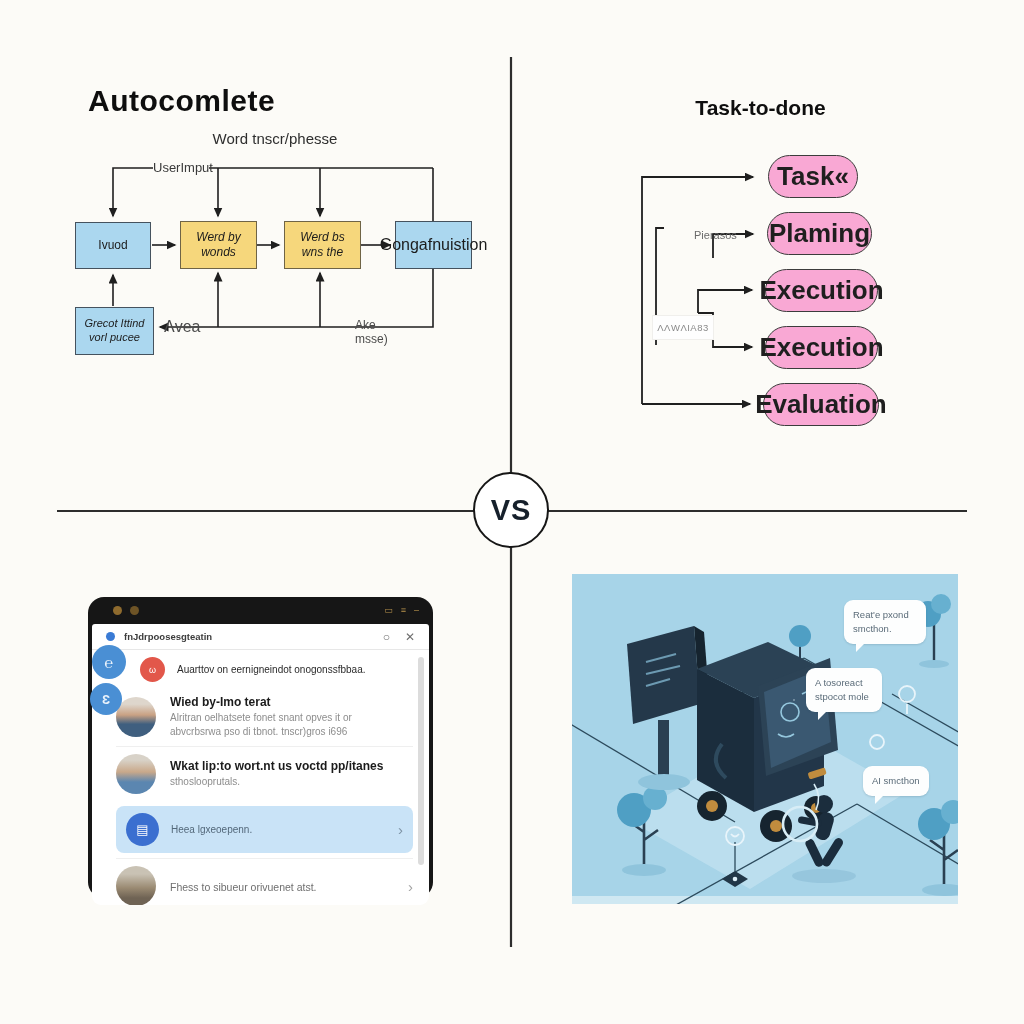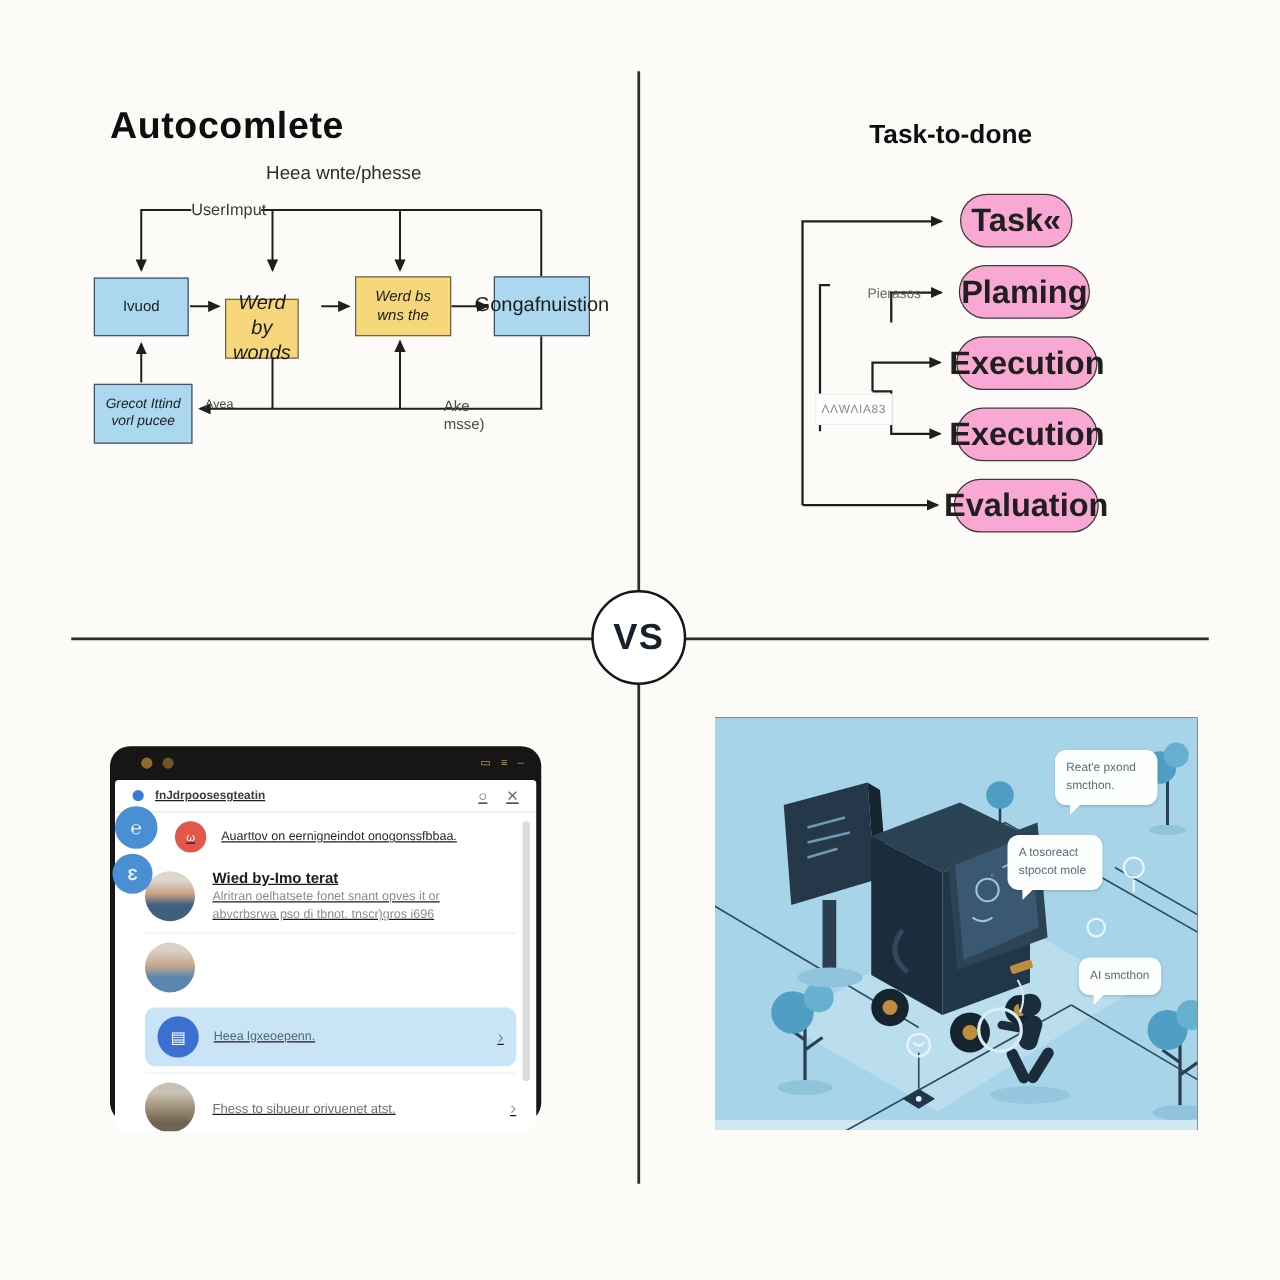--- a/index.html
+++ b/index.html
@@ -26,21 +26,21 @@
   .tl-title { left:88px; top:84px; font-size:30px; letter-spacing:.5px; }
   .tl-subtitle { left:200px; top:130px; width:150px; text-align:center;
     font-size:15px; color:#2e2e2e; z-index:2; }
   .tl-userinput { left:153px; top:160px; font-size:13px; color:#3a3a3a; z-index:2; }
   .fbox {
     position:absolute; z-index:2; display:flex; align-items:center; justify-content:center;
     text-align:center; border:1.6px solid #45525e; white-space:pre-line; line-height:1.25;
   }
   .fbox.blue { background:#abd7ef; }
   .fbox.yellow { background:#f6d77c; border-color:#6f6446; font-style:italic; }
-  .tl-lbl { position:absolute; z-index:2; font-size:10px; color:#4a4a4a; }
+  .tl-lbl { position:absolute; z-index:2; font-size:16px; color:#4a4a4a; }
 
   
   .tr-title { left:688px; top:96px; width:145px; text-align:center; font-size:21px; }
   .pill {
     position:absolute; z-index:2; background:#f9a8d4; border:1.7px solid #3c3c3c;
     border-radius:22px; display:flex; align-items:center; justify-content:center;
     font-size:26px; font-weight:700; color:#1f1f1f;
   }
   .tr-phases { left:666px; top:229px; font-size:11px; color:#6a6a6a; z-index:2;padding-left:28px; }
   .tr-branchbox { left:652px; top:315px; width:62px; height:25px; background:#fefefe;
@@ -51,21 +51,21 @@
   .win { left:88px; top:597px; width:345px; height:301px; background:#161616;
     border-radius:16px; z-index:2; }
   .win-titlebar { position:absolute; left:0; top:0; right:0; height:27px;
     display:flex; align-items:center; padding:0 14px; }
   .win-dot { width:9px; height:9px; border-radius:50%; margin-right:8px; }
   .win-dot.d1 { background:#8f6b2e; margin-left:11px; }
   .win-dot.d2 { background:#6e5426; }
   .win-ctrls { margin-left:auto; display:flex; gap:8px; align-items:center; }
   .win-ctrls span { font-size:9px; color:#b8934c; line-height:1; }
   .win-inner { position:absolute; left:4px; right:4px; top:27px; height:281px;
-    background:#ffffff; border-radius:3px 3px 9px 9px; overflow:hidden;text-decoration:underline; }
+    background:#ffffff; border-radius:3px 3px 9px 9px; overflow:hidden; }
   .appbar { position:relative; height:26px; border-bottom:1px solid #e7e7e7;
     display:flex; align-items:center; padding:0 14px; }
   .appbar .bluedot { width:9px; height:9px; border-radius:50%; background:#3a7bd5; }
   .appbar .apptitle { font-size:9.5px; font-weight:600; color:#3c3c3c; margin-left:9px; }
   .appbar .right-ic { margin-left:auto; display:flex; gap:15px; color:#6e6e6e; }
   .appbar .right-ic .g1 { font-size:12px; }
   .appbar .right-ic .g2 { font-size:12px; }
   .hdr-row { display:flex; align-items:center; padding:7px 12px 6px 48px; }
   .hdr-red { width:25px; height:25px; border-radius:50%; background:#e2574a;
     display:flex; align-items:center; justify-content:center; color:#fff; font-size:9px; }
@@ -141,25 +141,25 @@
     <path d="M642,404 L750,404" marker-end="url(#ah)"></path>
     <path d="M664,228 L656,228 L656,345"></path>
     <path d="M713,258 L713,234 L753,234" marker-end="url(#ah)"></path>
     <path d="M698,313 L698,290 L752,290" marker-end="url(#ah)"></path>
     <path d="M698,313 L713,313 L713,347 L752,347" marker-end="url(#ah)"></path>
   </g>
 </svg>
 
 <div class="abs">
   <div class="abs q-title tl-title">Autocomlete</div>
-  <div class="abs tl-subtitle">Heea wnte/phesse</div>
+  <div class="abs tl-subtitle">Word tnscr/phesse</div>
   <div class="abs tl-userinput">UserImput</div>
 
   <div class="fbox blue" style="left:75px;top:222px;width:76px;height:47px;font-size:12px;">Ivuod</div>
-  <div class="fbox yellow" style="left:180px;top:221px;width:59px;height:48px;font-size:16px;margin-top:18px;">Werd by
+  <div class="fbox yellow" style="left:180px;top:221px;width:77px;height:48px;font-size:12px;">Werd by
 wonds</div>
   <div class="fbox yellow" style="left:284px;top:221px;width:77px;height:48px;font-size:12px;">Werd bs
 wns the</div>
   <div class="fbox blue" style="left:395px;top:221px;width:77px;height:48px;font-size:16px;">Gongafnuistion</div>
   <div class="fbox blue" style="left:75px;top:307px;width:79px;height:48px;font-size:11px;font-style:italic;">Grecot Ittind
 vorl pucee</div>
 
   <div class="tl-lbl" style="left:164px;top:318px;">Λvea</div>
   <div class="tl-lbl" style="left:355px;top:318px;font-size:12px;">Ake msse)</div>
 </div>
@@ -217,20 +217,24 @@
     <div class="list">
       <div class="lrow">
         <span class="avatar av1"></span>
         <span class="rtext">
           <div class="rtitle">Wied by-Imo terat</div>
           <div class="rsub">Alritran oelhatsete fonet snant opves it or abvcrbsrwa pso di tbnot. tnscr)gros i696</div>
         </span>
       </div>
       <div class="lrow">
         <span class="avatar av2"></span>
+        <span class="rtext">
+          <div class="rtitle">Wkat lip:to wort.nt us voctd pp/itanes</div>
+          <div class="rsub">sthoslooprutals.</div>
+        </span>
       </div>
       <div class="hlrow">
         <span class="hl-ic">▤</span>
         <span class="hl-text">Heea lgxeoepenn.</span>
         <span class="chev">›</span>
       </div>
       <div class="lrow">
         <span class="avatar av4"></span>
         <span class="rtext">
           <div class="rsub" style="font-size:10.5px;color:#6f6f6f;">Fhess to sibueur orivuenet atst.</div>

